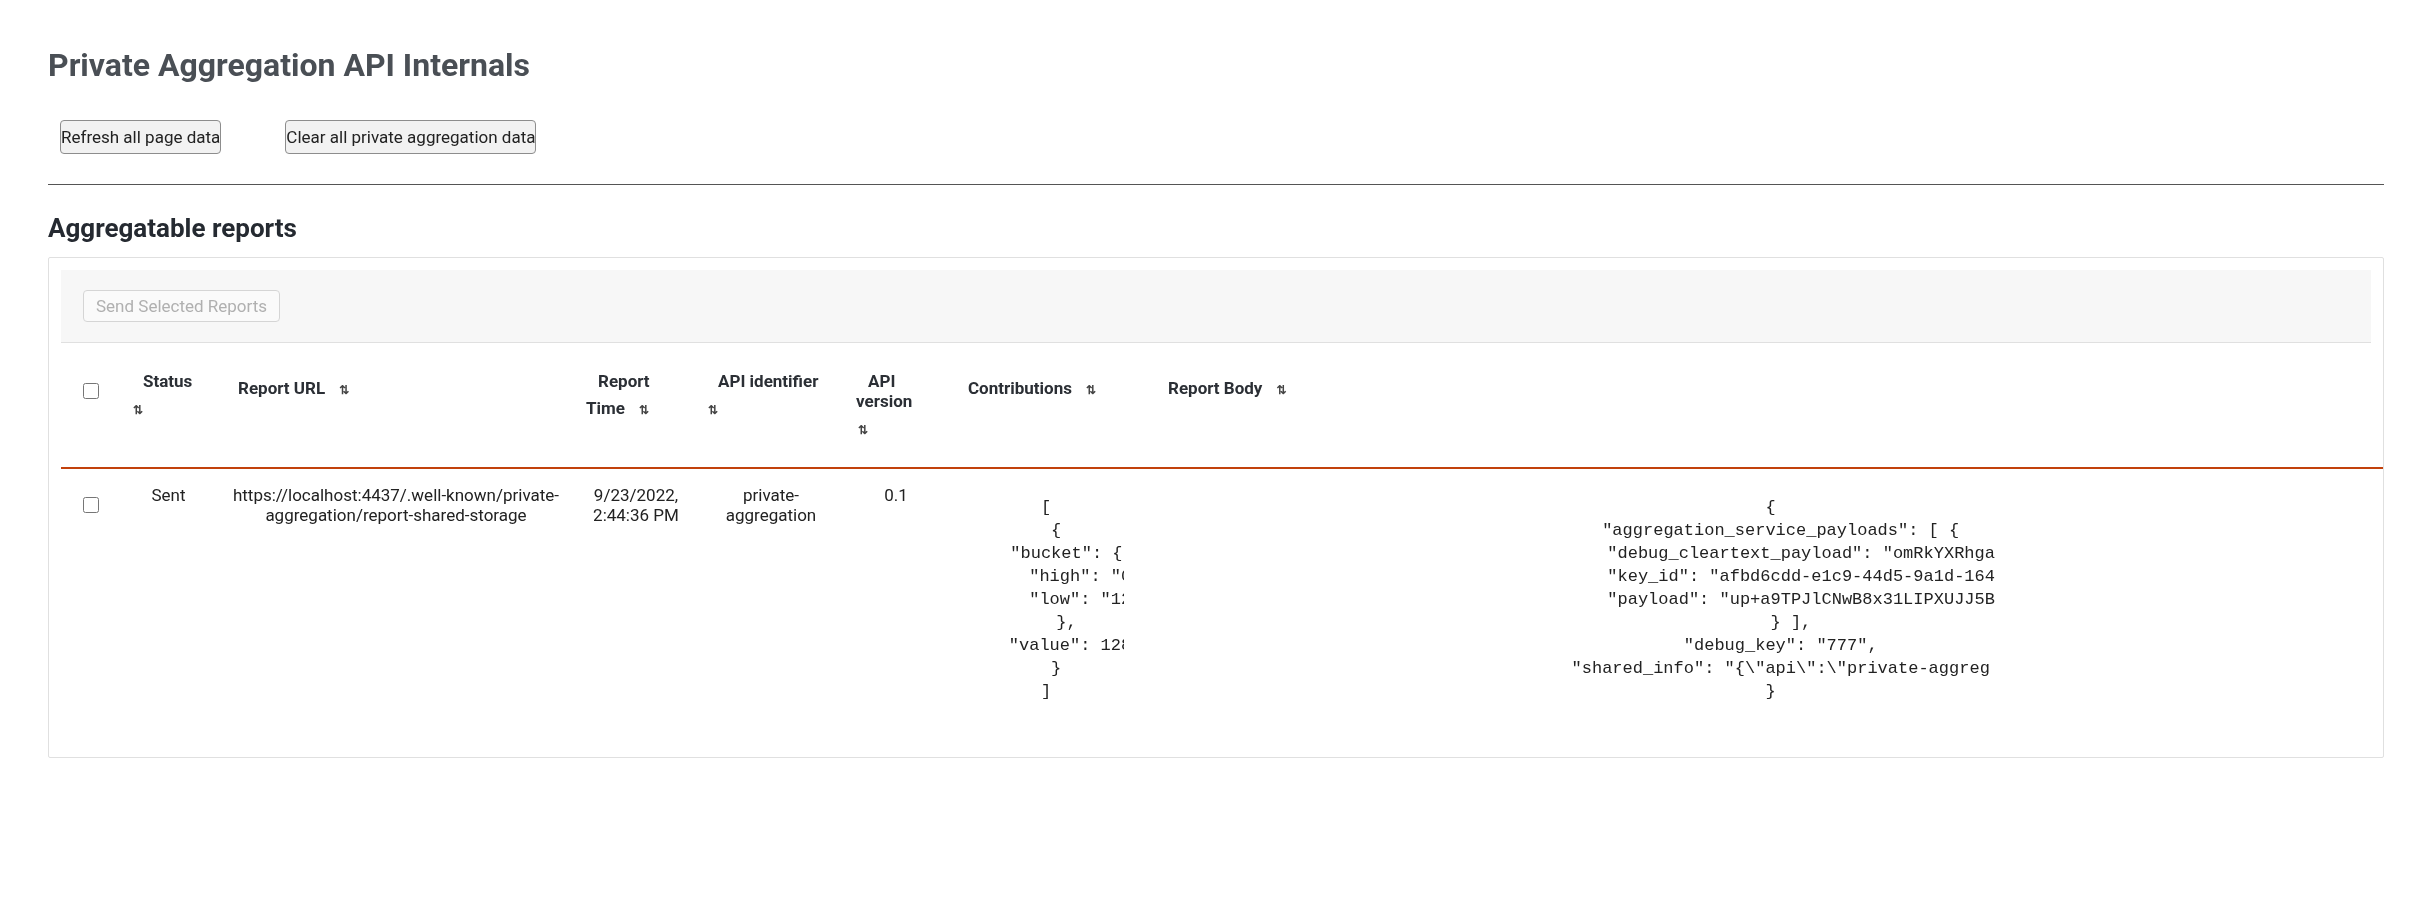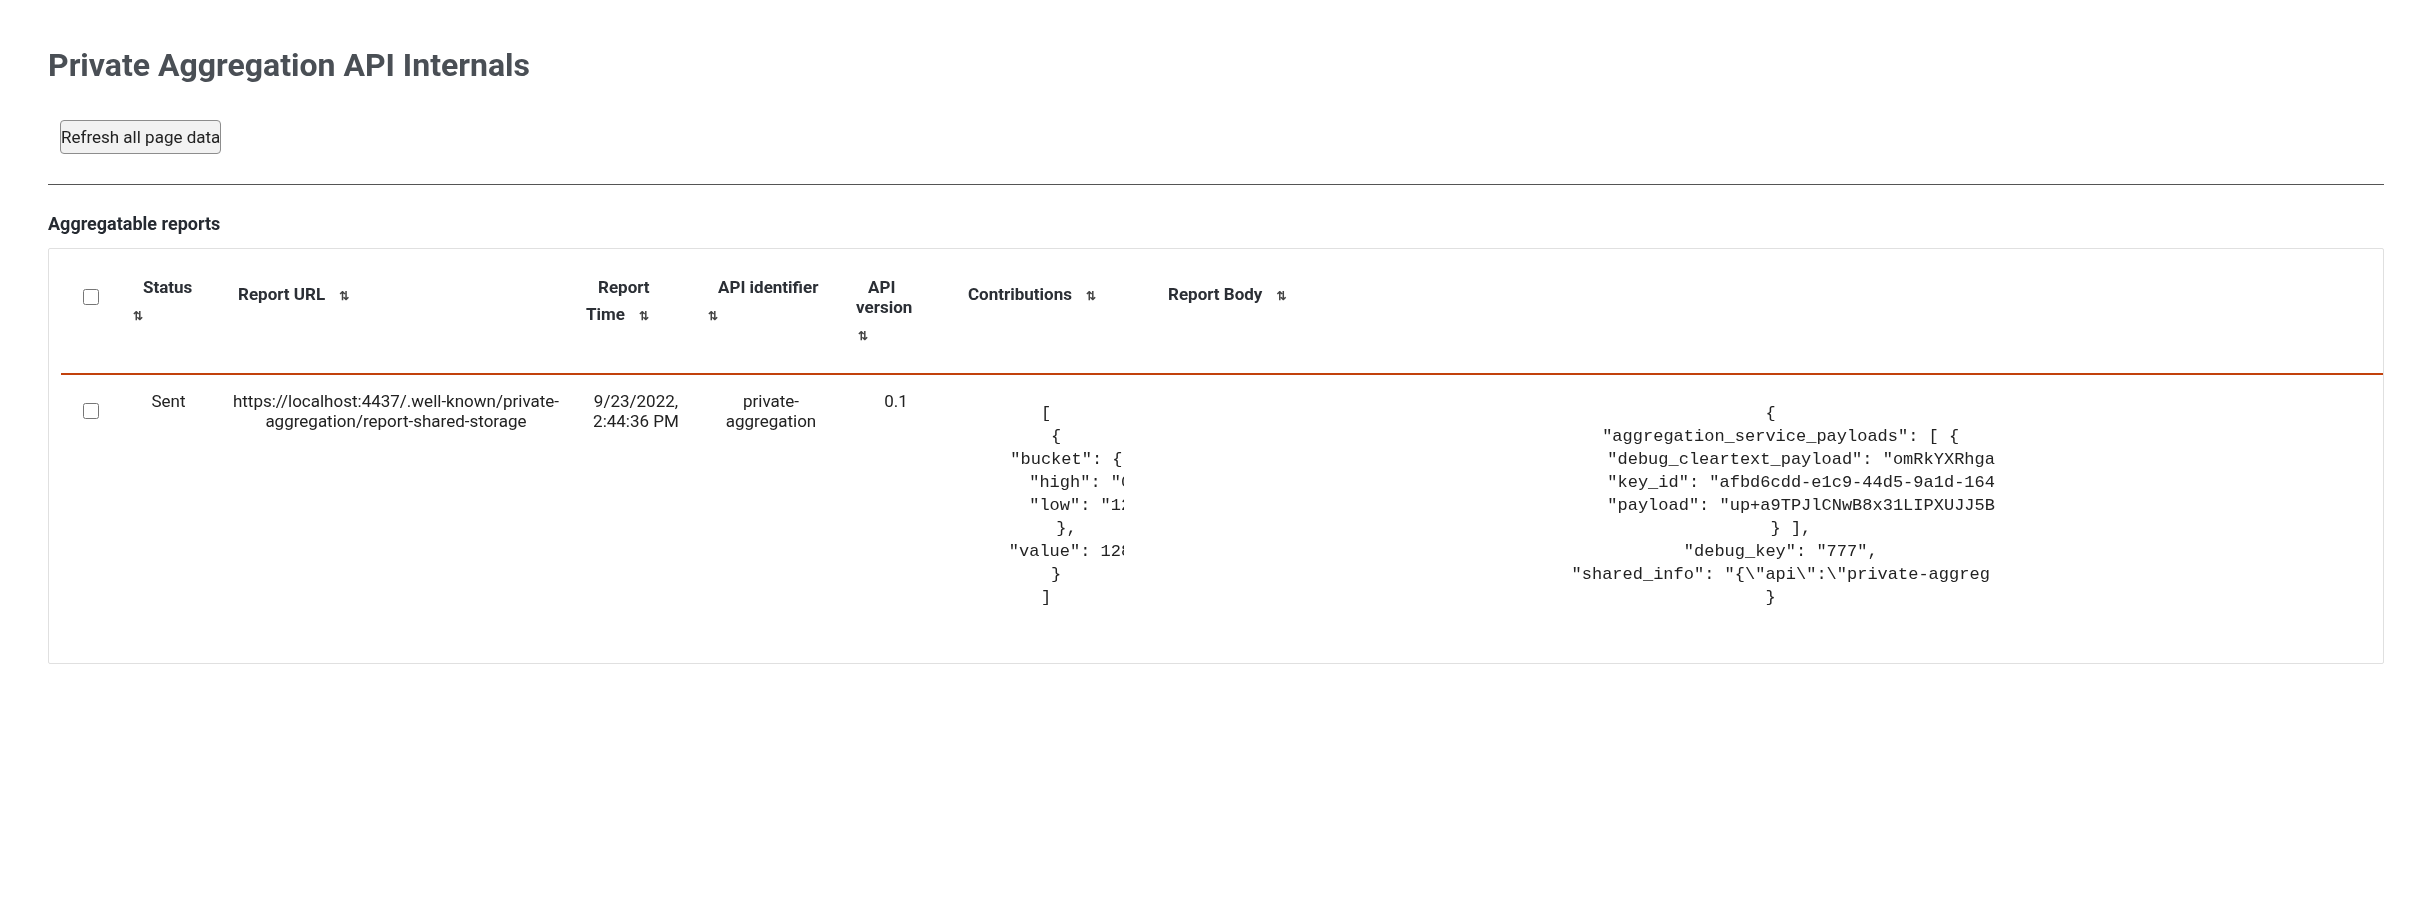--- a/index.html
+++ b/index.html
@@ -33,21 +33,21 @@
       color: #222;
       cursor: pointer;
       font-family: inherit;
     }
     hr.divider {
       border: none;
       border-top: 1px solid #555;
       margin-bottom: 28px;
     }
     h2 {
-      font-size: 18px;
+      font-size: 26px;
       font-weight: 700;
       color: #252a31;
       margin-bottom: 14px;
     }
     .section-box {
       border: 1px solid #e0e0e0;
       border-radius: 2px;
       overflow: hidden;
     }
     .section-header {
@@ -117,27 +117,31 @@
       color: #222;
     }
   </style>
 </head>
 <body>
 
 <h1>Private Aggregation API Internals</h1>
 
 <div class="toolbar">
   <button class="btn">Refresh all page data</button>
+  <button class="btn">Clear all private aggregation data</button>
 </div>
 
 <hr class="divider">
 
 <h2>Aggregatable reports</h2>
 
 <div class="section-box">
+  <div class="section-header">
+    <button class="btn-disabled" disabled="">Send Selected Reports</button>
+  </div>
 
   <table>
     <colgroup>
       <col class="col-checkbox">
       <col class="col-status">
       <col class="col-url">
       <col class="col-time">
       <col class="col-api-id">
       <col class="col-api-ver">
       <col class="col-contrib">

